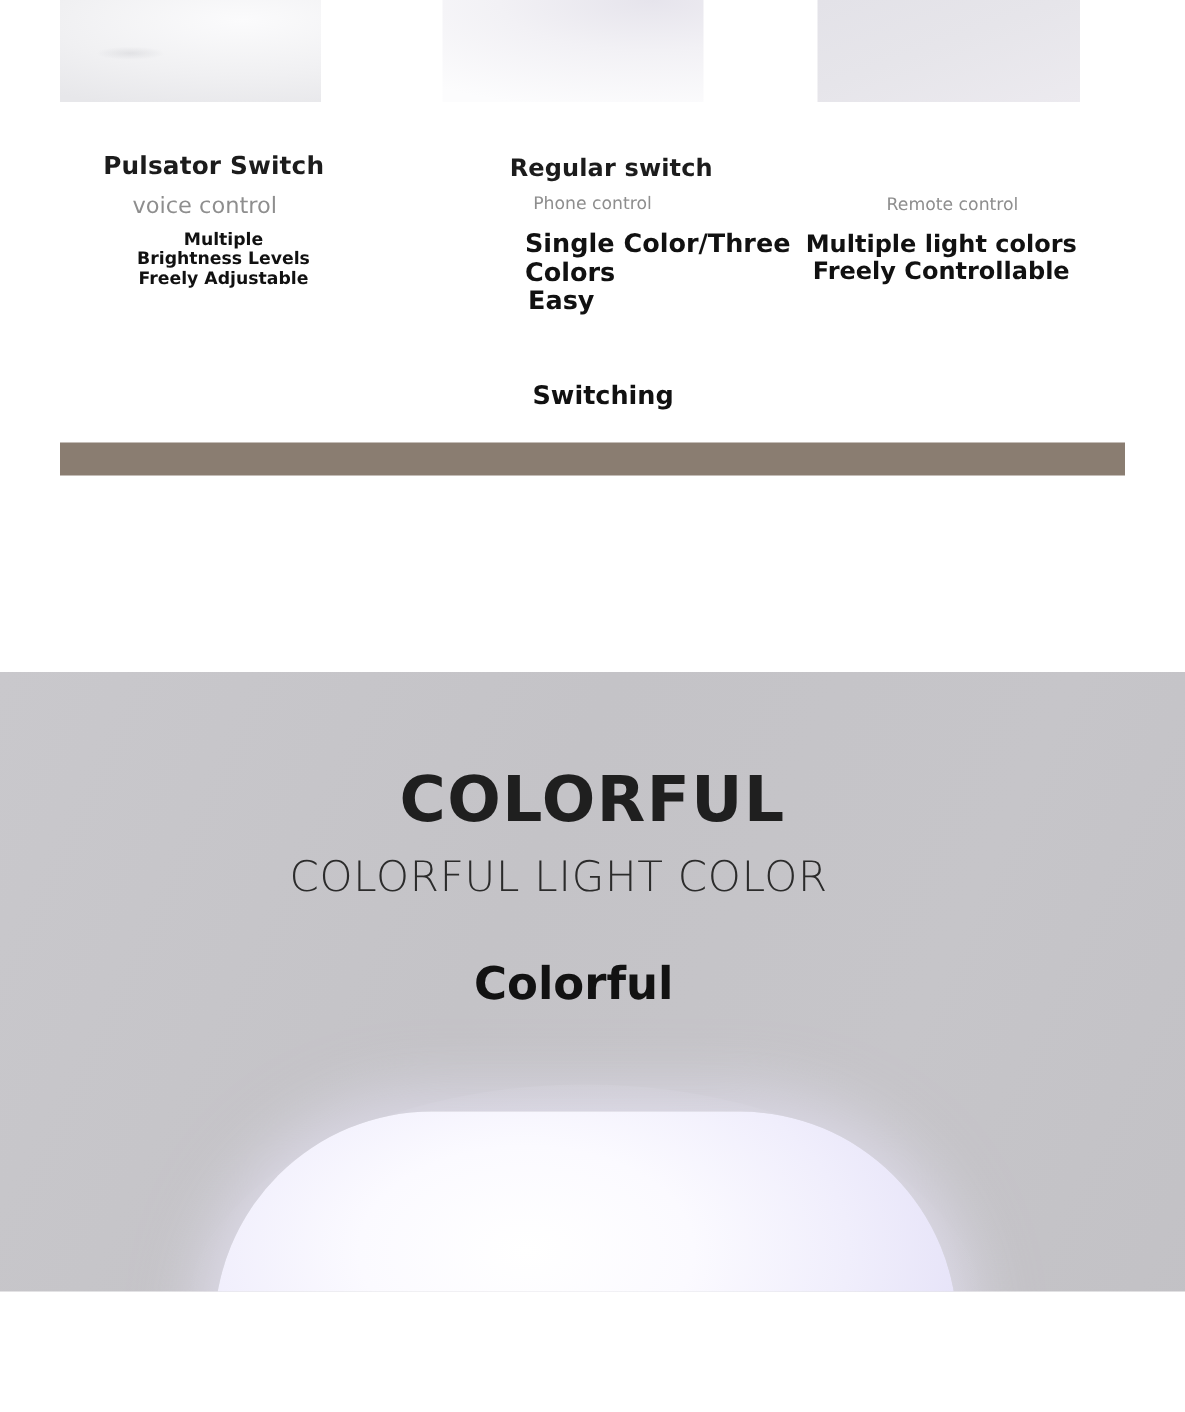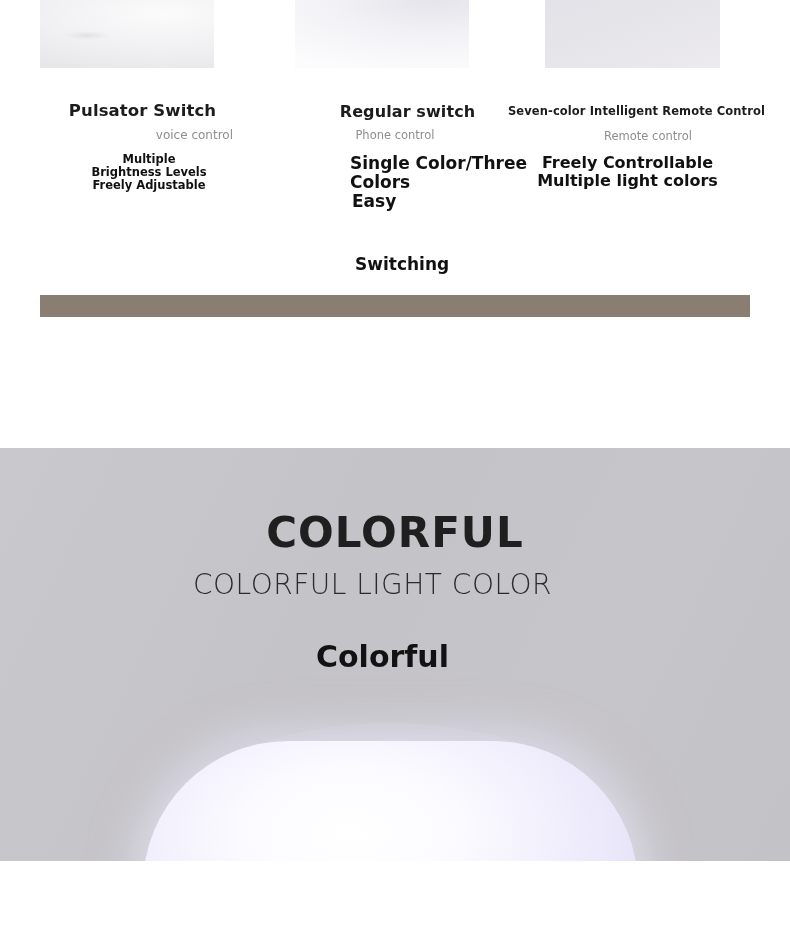--- a/index.html
+++ b/index.html
@@ -56,33 +56,33 @@
   }
   .col-feat{
     position:absolute;
     font-weight:700;
     color:#111111;
     line-height:1.12;
   }
 
   
   .t1{left:40px;width:205px;top:101px;font-size:16.5px;}
-  .s1{left:40px;width:193px;top:128px;font-size:12px;text-align:right;}
+  .s1{left:40px;width:193px;top:128px;font-size:15px;}
   .f1{left:40px;width:218px;top:153px;font-size:11.5px;text-align:center;}
 
   
   .t2{left:295px;width:225px;top:102px;font-size:16px;}
   .s2{left:295px;width:200px;top:128px;font-size:11.5px;}
   .f2{left:350px;width:230px;top:154px;font-size:17px;text-align:left;}
   .f2 .l2{padding-left:2px;}
   .f2 .l3{padding-left:5px;margin-top:44px;}
 
   
   .t3{left:498px;width:277px;top:104px;font-size:11.5px;}
-  .s3{left:558px;width:180px;top:129px;font-size:11.5px;}
+  .s3{left:545px;width:180px;top:129px;font-size:11.5px;}
   .f3{left:500px;width:255px;top:154px;font-size:16px;text-align:center;line-height:1.15;}
 
   
   .divider-bar{
     position:absolute;left:40px;top:295px;width:710px;height:22px;
     background:#8a7d71;
   }
 
   
   .colorful-section{
@@ -150,25 +150,24 @@
     <div class="thumb thumb-2"></div>
     <div class="col-title t2">Regular switch</div>
     <div class="col-sub s2">Phone control</div>
     <div class="col-feat f2">
       <div class="l1">Single Color/Three Colors</div>
       <div class="l2">Easy</div>
       <div class="l3">Switching</div>
     </div>
 
     <div class="thumb thumb-3"></div>
-    <div class="col-title t3">Seven-color Intelligent Remote Control</div>
     <div class="col-sub s3">Remote control</div>
     <div class="col-feat f3">
+      <div>Multiple light colors</div>
       <div>Freely Controllable</div>
-      <div>Multiple light colors</div>
     </div>
 
     <div class="divider-bar"></div>
   </div>
 
   <div class="colorful-section">
     <div class="headline">COLORFUL</div>
     <div class="subheadline">COLORFUL LIGHT COLOR</div>
     <div class="headline2">Colorful</div>
     <div class="lamp-glow"></div>

